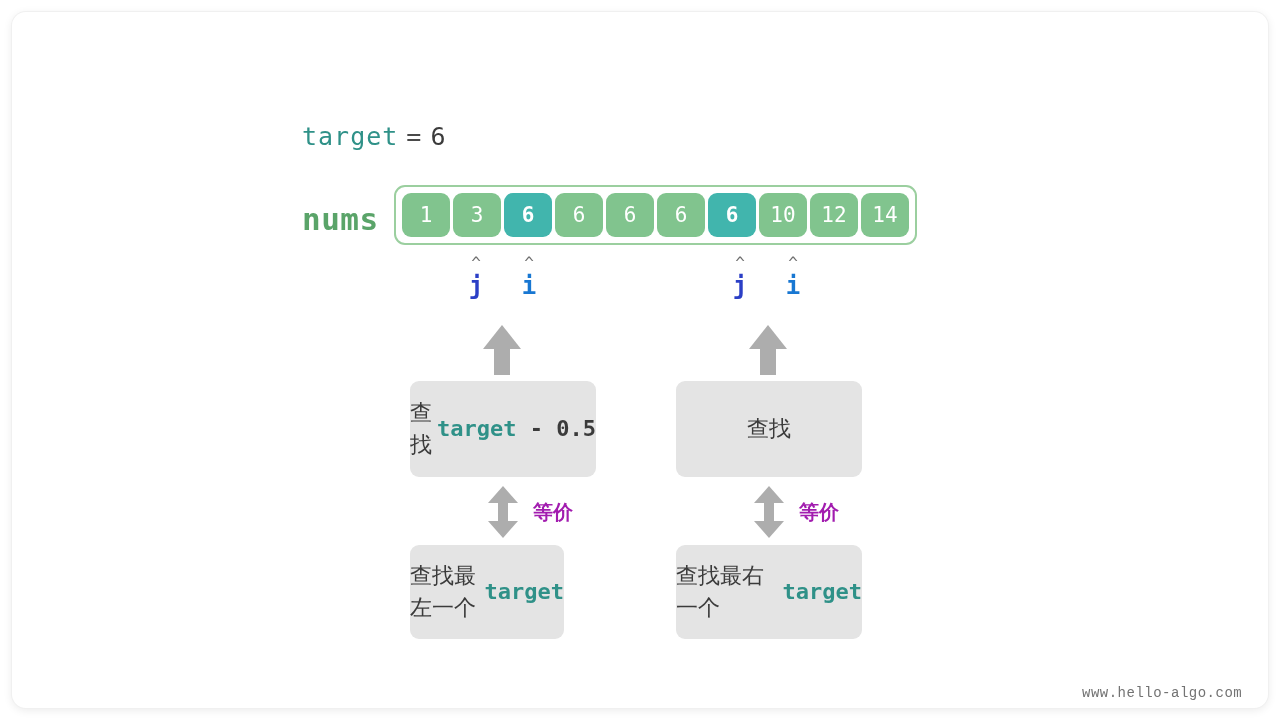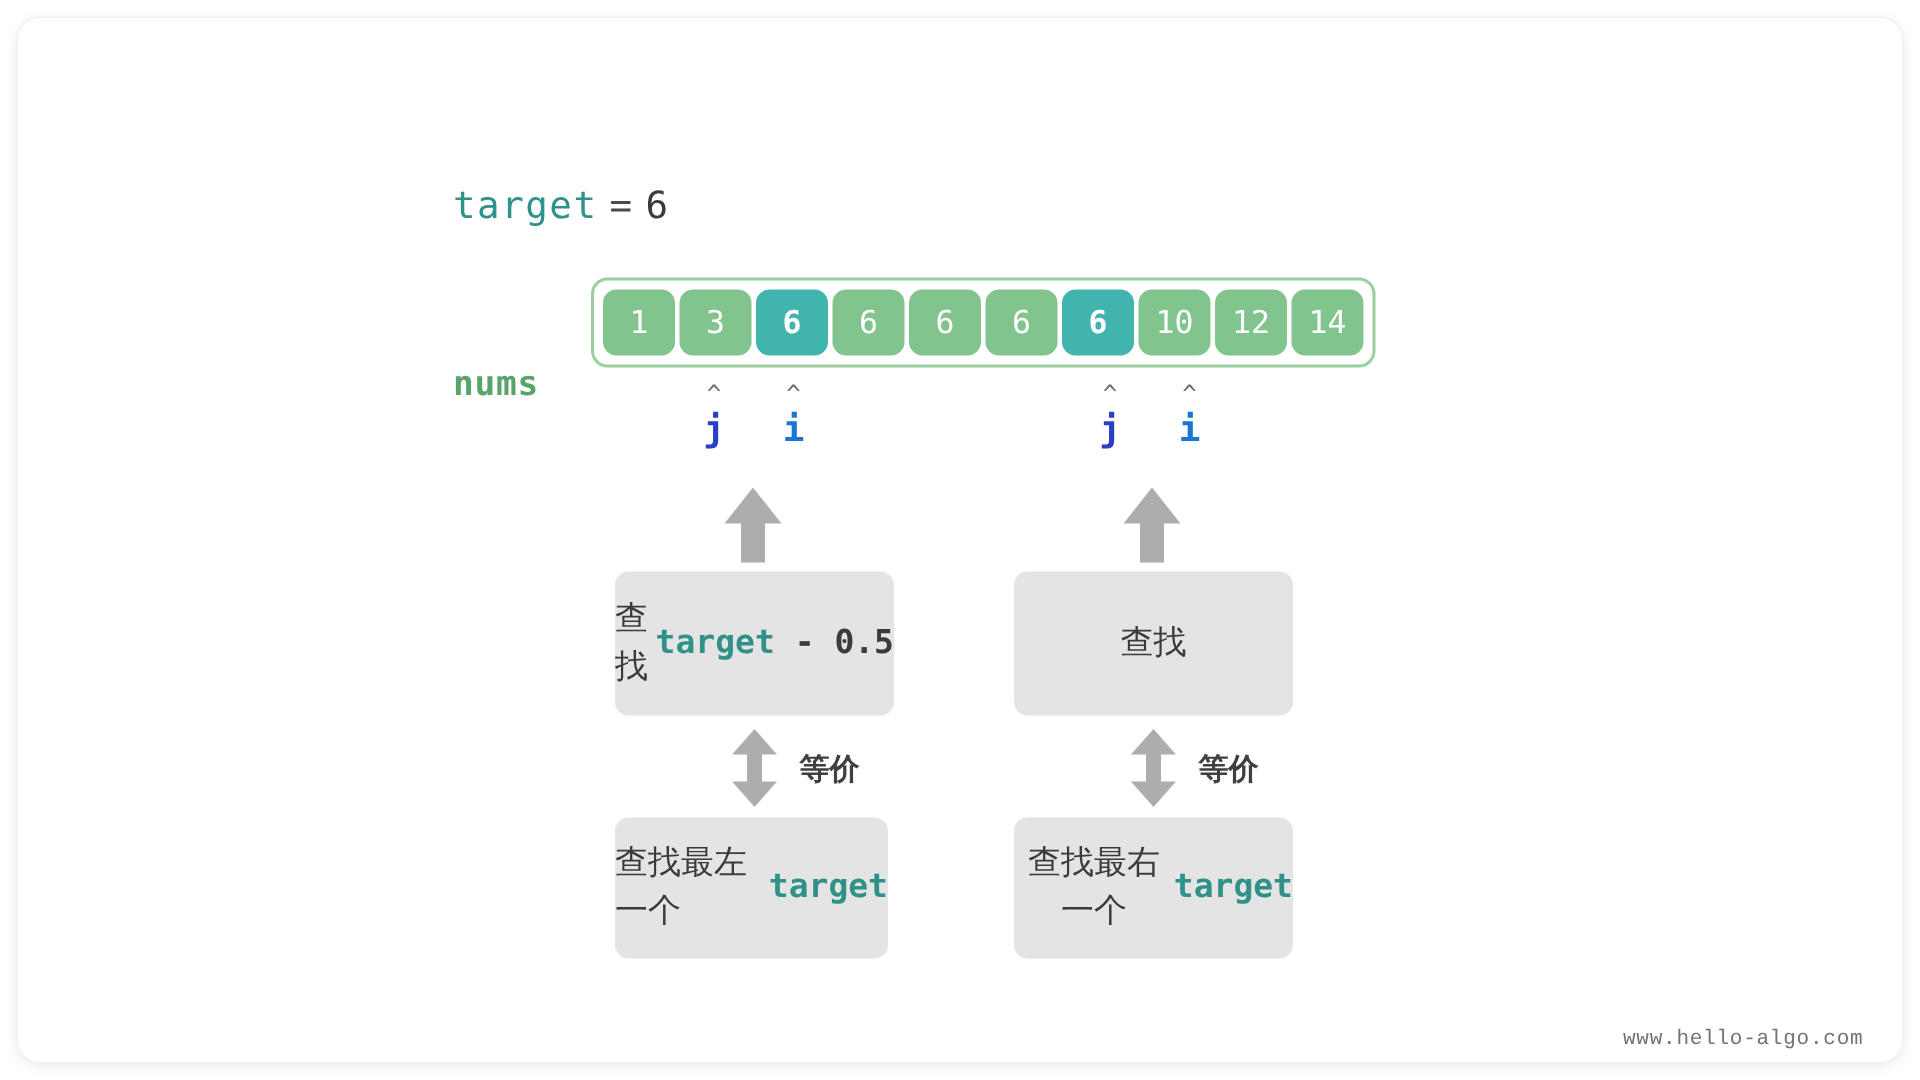--- a/index.html
+++ b/index.html
@@ -41,25 +41,24 @@
   }
   #target-line .kw   { color: #2f9188; }
   #target-line .eq   { color: #4a4a4a; padding: 0 8px; }
   #target-line .val  { color: #3b3b3b; }
 
   
   #nums-label {
     left: 290px;
     top: 189px;
     font-family: "DejaVu Sans Mono", monospace;
-    font-size: 23px;
+    font-size: 31px;
     font-weight: bold;
     color: #5aa469;
     letter-spacing: 0.5px;
-    margin-top: 42px;
   }
 
   
   #array-frame {
     left: 382px;
     top: 173px;
     height: 60px;
     border: 2px solid #9bcf9f;
     border-radius: 11px;
     background: #ffffff;
@@ -156,21 +155,21 @@
     position: absolute;
     left: 10px; top: 16px;
     width: 10px; height: 21px;
     background: #adadad;
   }
   .eqv-label {
     position: absolute;
     font-family: "DejaVu Sans", sans-serif;
     font-size: 20px;
     font-weight: bold;
-    color: #404040;
+    color: #a21caf;
   }
 
   
   .gbox {
     position: absolute;
     background: #e4e4e4;
     border-radius: 9px;
     display: flex;
     flex-direction: row;
     align-items: center;
@@ -268,24 +267,24 @@
   </div>
   <div class="eqv-label" style="left:521px; top:487px;">等价</div>
 
   <div class="dblarrow" style="left:742px; top:474px;">
     <span class="hu"></span>
     <span class="bar"></span>
     <span class="hd"></span>
   </div>
   <div class="eqv-label" style="left:787px; top:487px;">等价</div>
 
-  <div class="gbox" style="left:398px; top:533px; width:182px; height:94px;">
+  <div class="gbox" style="left:398px; top:533px; width:154px; height:94px;">
     <span class="l1">查找最左一个</span>
     <span class="l2"><span class="kw">target</span></span>
   </div>
-  <div class="gbox" style="left:664px; top:533px; width:186px; height:94px;text-align:center;">
+  <div class="gbox" style="left:664px; top:533px; width:186px; height:94px;">
     <span class="l1">查找最右一个</span>
     <span class="l2"><span class="kw">target</span></span>
   </div>
 
   <div id="watermark" class="abs">www.hello-algo.com</div>
 
 </div>
 
 </body></html>

